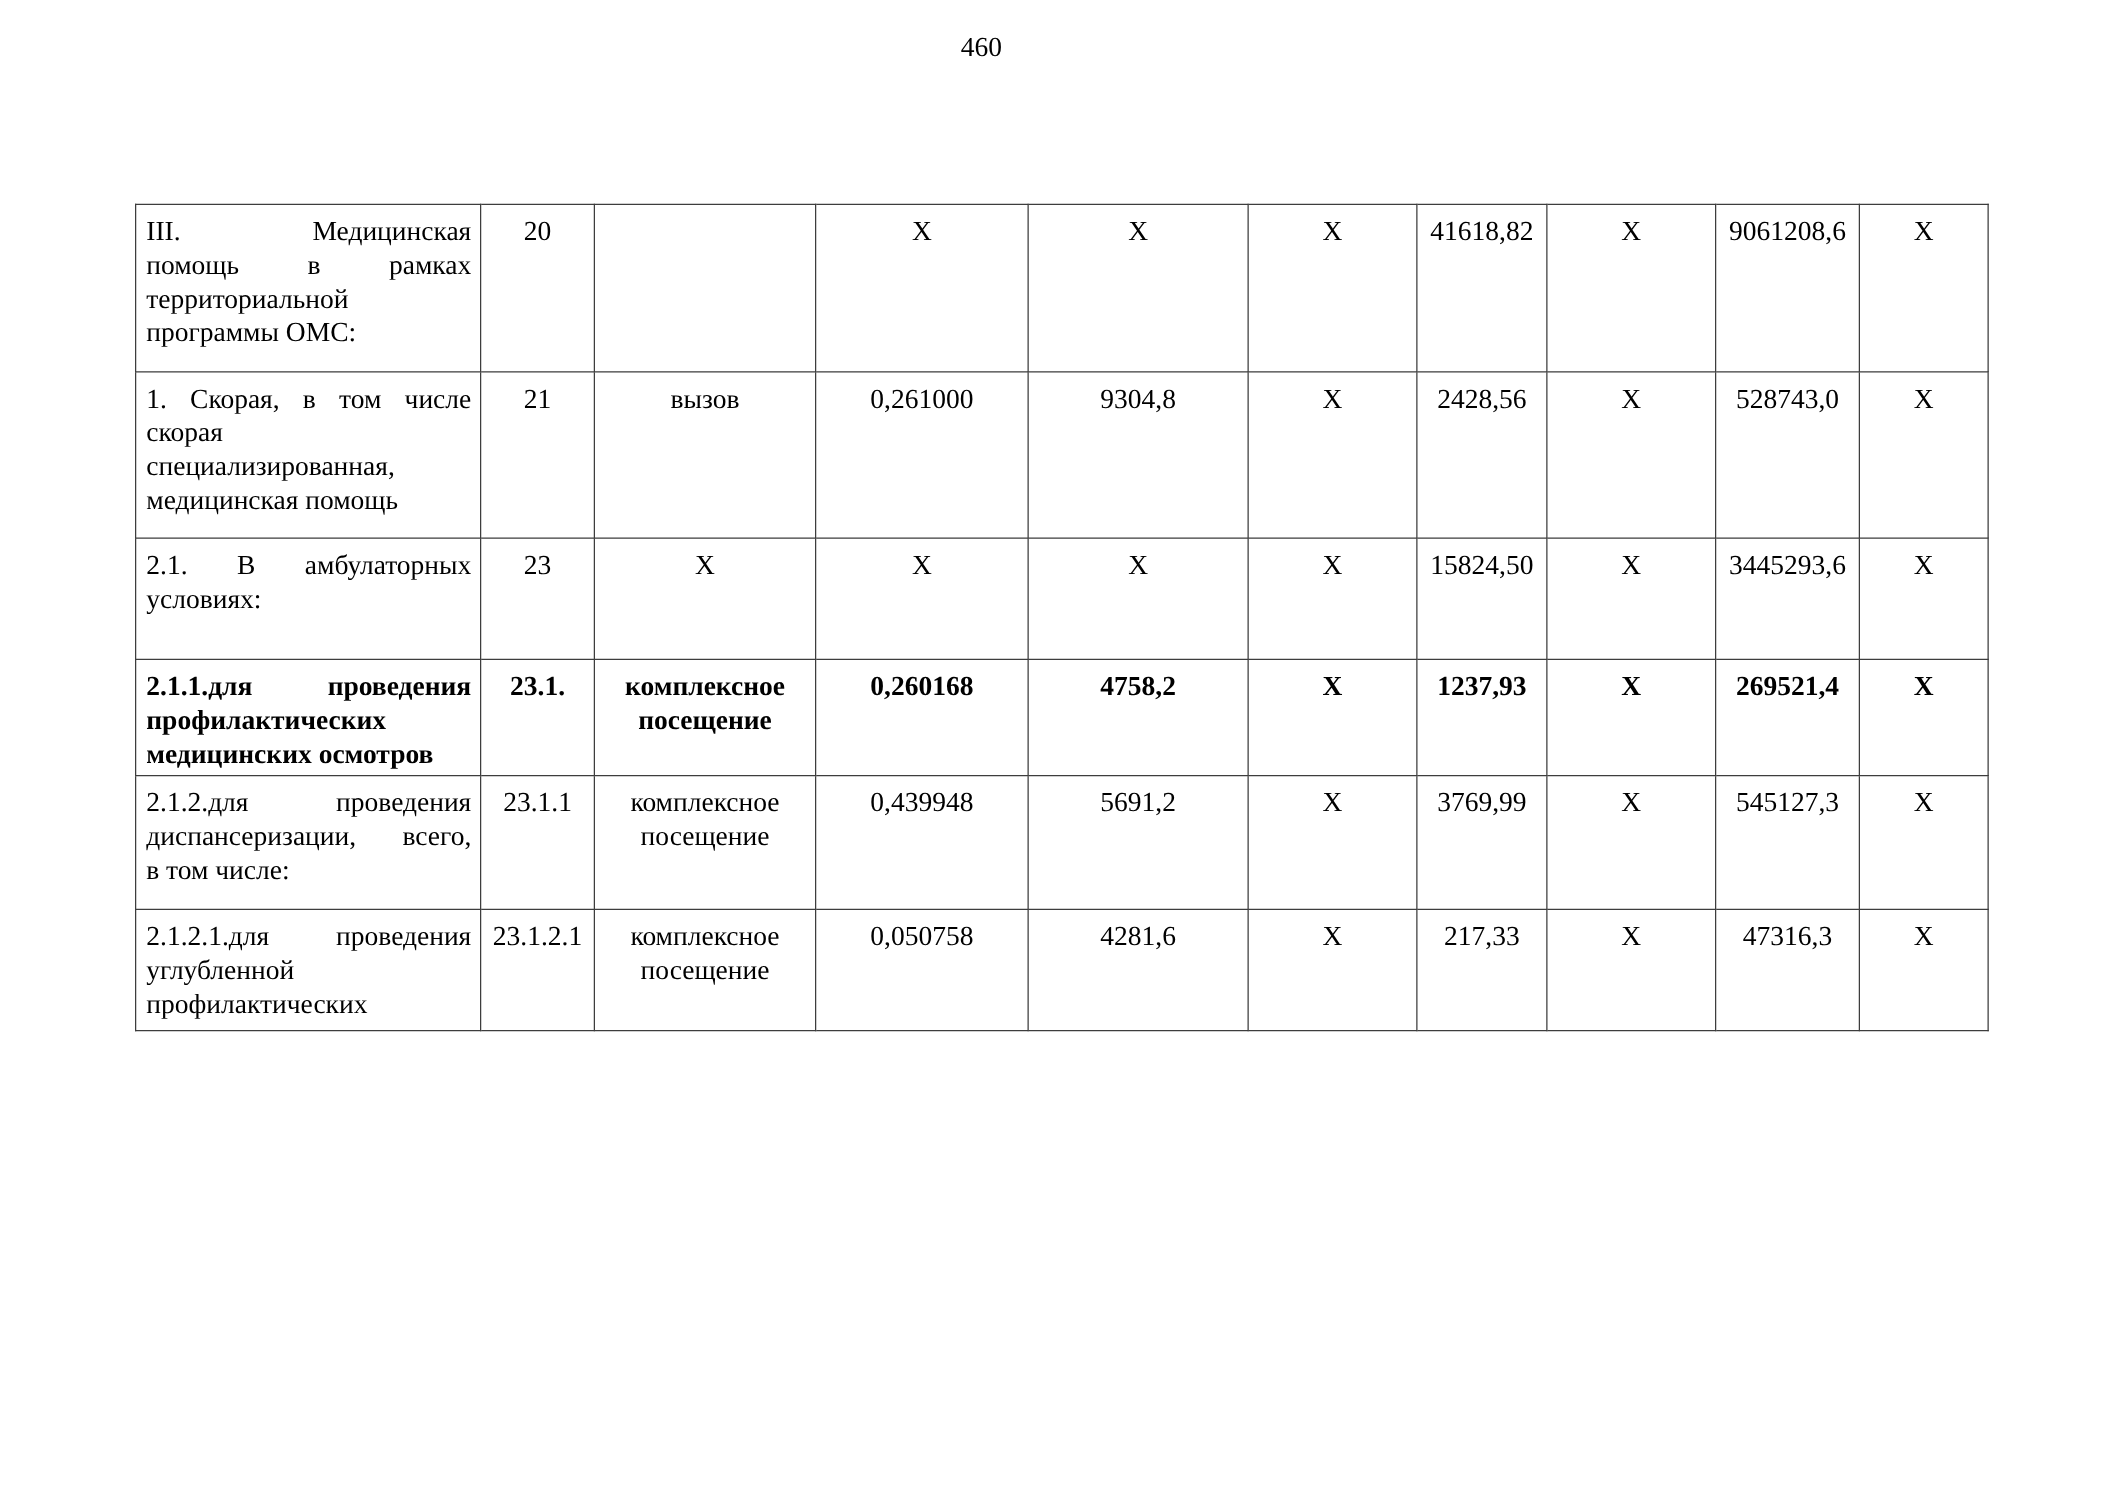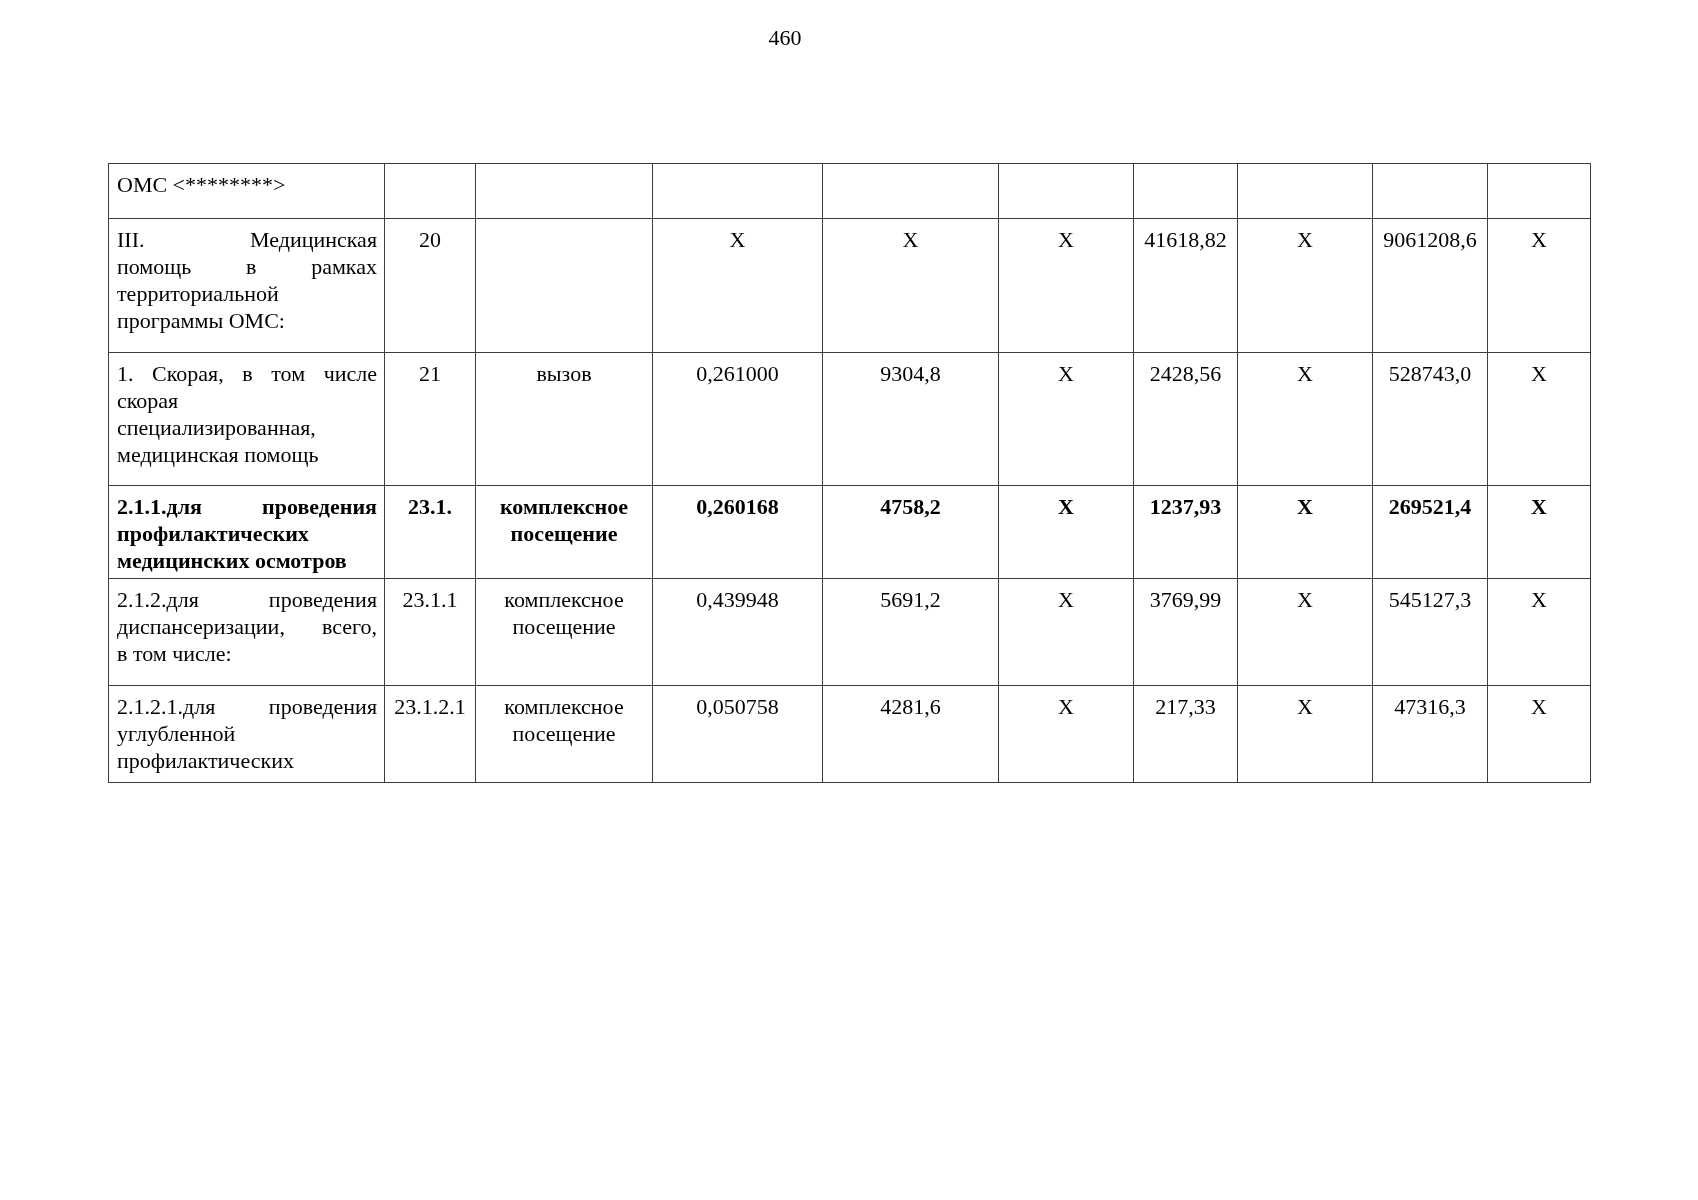--- a/index.html
+++ b/index.html
@@ -64,34 +64,20 @@
       <col style="width:177px">
       <col style="width:170px">
       <col style="width:176px">
       <col style="width:135px">
       <col style="width:104px">
       <col style="width:135px">
       <col style="width:115px">
       <col style="width:103px">
     </colgroup>
     <tbody id="table-body">
-        <tr style="height: 55px;">
-          <td class="c-desc">
-            <div class="dl plain">ОМС &lt;********&gt;</div>
-          </td>
-          <td class="c-num"></td>
-          <td class="c-unit"></td>
-          <td class="c-val"></td>
-          <td class="c-val"></td>
-          <td class="c-val"></td>
-          <td class="c-val"></td>
-          <td class="c-val"></td>
-          <td class="c-val"></td>
-          <td class="c-val"></td>
-        </tr>
         <tr style="height: 134px;">
           <td class="c-desc">
             <div class="dl">III. Медицинская</div>
             <div class="dl">помощь в рамках</div>
             <div class="dl">территориальной</div>
             <div class="dl plain">программы ОМС:</div>
           </td>
           <td class="c-num">20</td>
           <td class="c-unit"></td>
           <td class="c-val">X</td>
@@ -110,20 +96,35 @@
             <div class="dl plain">медицинская помощь</div>
           </td>
           <td class="c-num">21</td>
           <td class="c-unit">вызов</td>
           <td class="c-val">0,261000</td>
           <td class="c-val">9304,8</td>
           <td class="c-val">X</td>
           <td class="c-val">2428,56</td>
           <td class="c-val">X</td>
           <td class="c-val">528743,0</td>
+          <td class="c-val">X</td>
+        </tr>
+        <tr style="height: 97px;">
+          <td class="c-desc">
+            <div class="dl">2.1. В амбулаторных</div>
+            <div class="dl plain">условиях:</div>
+          </td>
+          <td class="c-num">23</td>
+          <td class="c-unit">X</td>
+          <td class="c-val">X</td>
+          <td class="c-val">X</td>
+          <td class="c-val">X</td>
+          <td class="c-val">15824,50</td>
+          <td class="c-val">X</td>
+          <td class="c-val">3445293,6</td>
           <td class="c-val">X</td>
         </tr>
         <tr style="height: 93px; font-weight: bold;">
           <td class="c-desc">
             <div class="dl">2.1.1.для проведения</div>
             <div class="dl">профилактических</div>
             <div class="dl plain">медицинских осмотров</div>
           </td>
           <td class="c-num">23.1.</td>
           <td class="c-unit">комплексное посещение</td>

